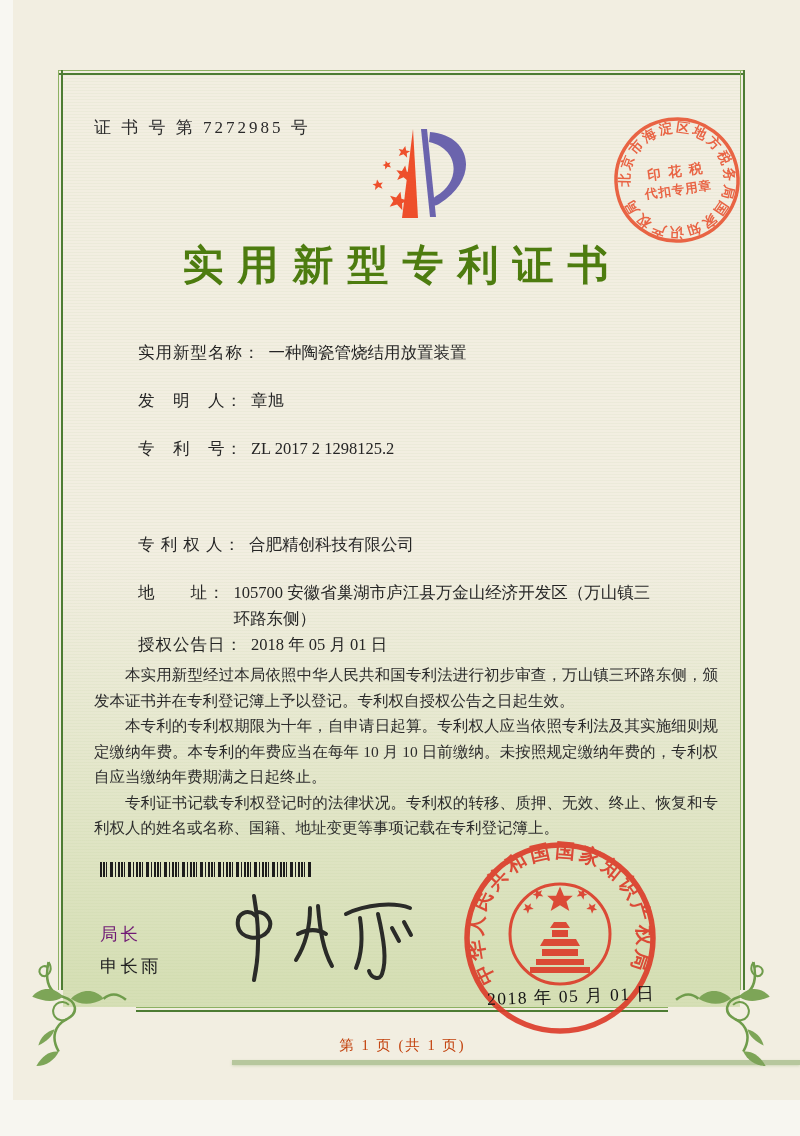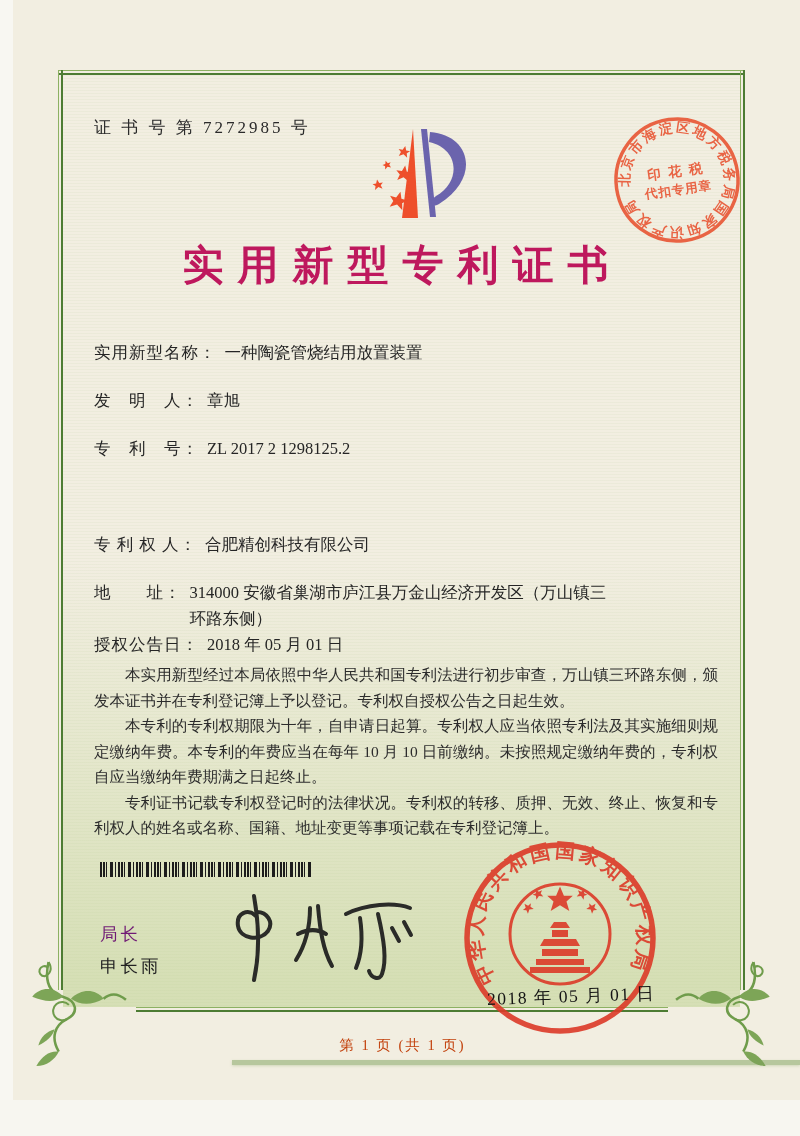--- a/index.html
+++ b/index.html
@@ -21,24 +21,24 @@
   
   .bl-h{position:absolute;height:5px;background:linear-gradient(180deg,#8db163 0 1px,rgba(0,0,0,0) 1px 3px,#4d7c33 3px 5px);}
   .bl-v{position:absolute;width:5px;background:linear-gradient(90deg,#8db163 0 1px,rgba(0,0,0,0) 1px 3px,#4d7c33 3px 5px);}
   .flourish{position:absolute;width:112px;height:112px;}
   .flourish.right{transform:scaleX(-1);}
   .cert-number{position:absolute;left:94px;top:116px;font-size:17px;letter-spacing:3px;color:#2a2a2a;}
   .logo{position:absolute;left:335px;top:122px;}
   .tax-stamp{position:absolute;left:607px;top:110px;transform:rotate(-8deg);opacity:.88;}
   .title{
     position:absolute;left:60px;top:238px;width:685px;text-align:center;
-    font-size:41px;font-weight:600;letter-spacing:14px;color:#be185d;
+    font-size:41px;font-weight:600;letter-spacing:14px;color:#4d7c0f;
   }
   .field-row{position:absolute;left:94px;width:624px;font-size:16.5px;line-height:26px;color:#252525;}
-  .field-label{display:inline-block;vertical-align:top;letter-spacing:1px;}
+  .field-label{display:inline-block;vertical-align:top;letter-spacing:1px;margin-left:44px;}
   .field-value{display:inline-block;vertical-align:top;margin-left:8px;}
   .addr-value{width:432px;}
   .grant-no{position:absolute;left:360px;top:0;}
   .body-text{
     position:absolute;left:94px;top:662px;width:624px;
     font-size:15.5px;line-height:25.5px;text-align:justify;color:#2c2c2c;
   }
   .body-text p{margin:0;text-indent:2em;}
   .barcode{
     position:absolute;left:100px;top:862px;width:212px;height:15px;
@@ -128,21 +128,21 @@
   <div class="field-row" style="top:388px;">
     <span class="field-label">发　明　人：</span><span class="field-value">章旭</span>
   </div>
   <div class="field-row" style="top:436px;">
     <span class="field-label">专　利　号：</span><span class="field-value">ZL 2017 2 1298125.2</span>
   </div>
   <div class="field-row" style="top:532px;">
     <span class="field-label">专 利 权 人：</span><span class="field-value">合肥精创科技有限公司</span>
   </div>
   <div class="field-row" style="top:580px;">
-    <span class="field-label">地　　址：</span><span class="field-value addr-value">314000 安徽省巢湖市庐江县万金山经济开发区（万山镇三环路东侧）</span>
+    <span class="field-label">地　　址：</span><span class="field-value addr-value">105700 安徽省巢湖市庐江县万金山经济开发区（万山镇三环路东侧）</span>
   </div>
   <div class="field-row" style="top:632px;">
     <span class="field-label">授权公告日：</span><span class="field-value">2018 年 05 月 01 日</span>
   </div>
 
   <div class="body-text">
     <p>本实用新型经过本局依照中华人民共和国专利法进行初步审查，万山镇三环路东侧，颁发本证书并在专利登记簿上予以登记。专利权自授权公告之日起生效。</p>
     <p>本专利的专利权期限为十年，自申请日起算。专利权人应当依照专利法及其实施细则规定缴纳年费。本专利的年费应当在每年 10 月 10 日前缴纳。未按照规定缴纳年费的，专利权自应当缴纳年费期满之日起终止。</p>
     <p>专利证书记载专利权登记时的法律状况。专利权的转移、质押、无效、终止、恢复和专利权人的姓名或名称、国籍、地址变更等事项记载在专利登记簿上。</p>
   </div>

